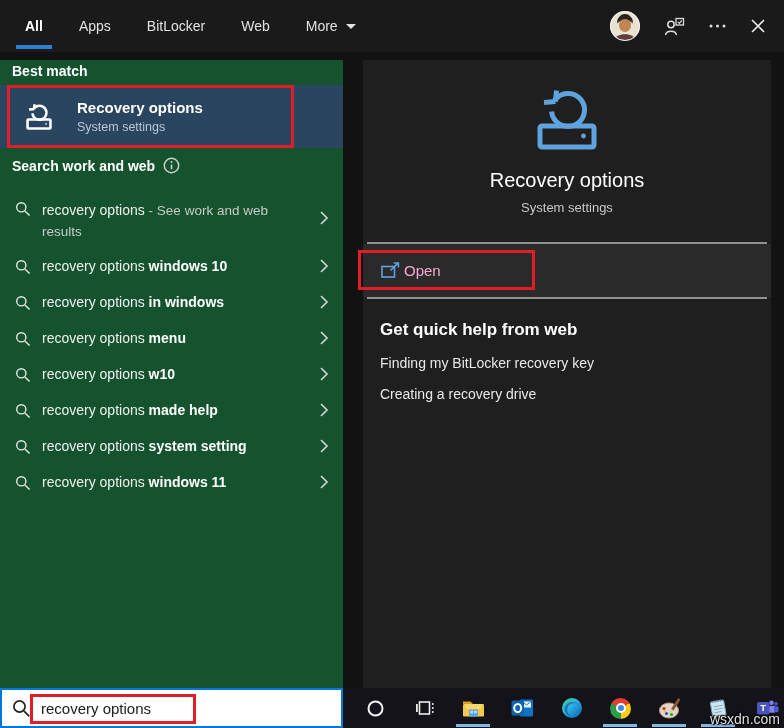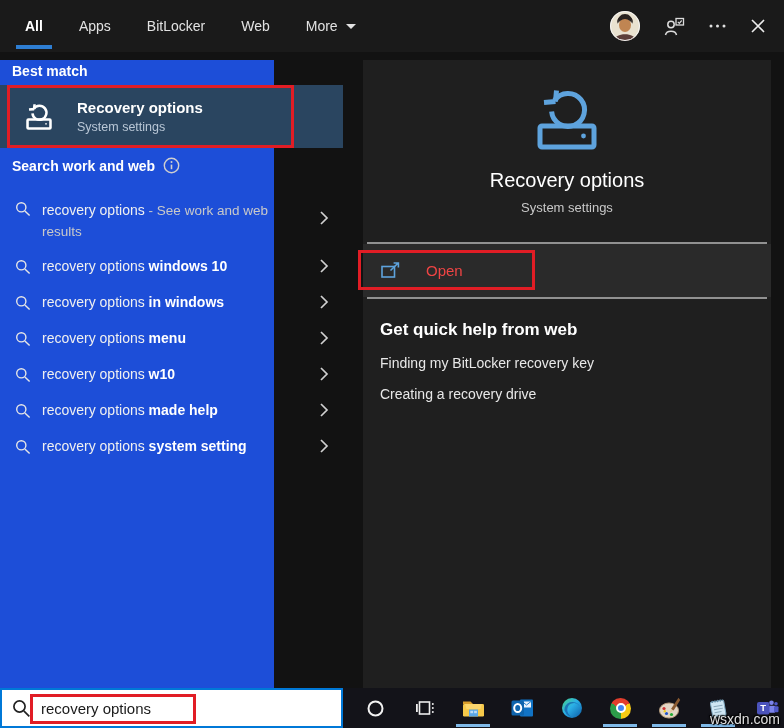--- a/index.html
+++ b/index.html
@@ -11,21 +11,21 @@
   .tabs{display:flex;gap:36px;padding-left:25px;height:100%;align-items:stretch;}
   .tab{display:flex;align-items:center;position:relative;font-size:14px;color:#e2e2e2;cursor:default;}
   .tab.active{color:#fff;font-weight:bold;}
   .tab.active::after{content:'';position:absolute;left:-9px;right:-9px;bottom:3px;height:4px;background:var(--tab-underline,#2e7ed2);}
   .caret{width:0;height:0;border-left:5px solid transparent;border-right:5px solid transparent;border-top:5px solid #e2e2e2;margin-left:8px;display:inline-block;}
   .topbar-right{position:absolute;right:18px;top:0;height:52px;display:flex;align-items:center;gap:24px;}
   .tb-ic{display:flex;align-items:center;justify-content:center;}
 
   
   .main{position:absolute;left:0;top:52px;width:784px;height:636px;background:#121212;}
-  .left-panel{position:absolute;left:0;top:8px;width:274px;height:628px;background:#1d4ed8;}
+  .left-panel{position:absolute;left:0;top:8px;width:343px;height:628px;background:#14532d;}
   .right-panel{position:absolute;left:363px;top:8px;width:408px;height:628px;background:#1f1f1f;}
 
   .section-label{position:absolute;left:12px;font-size:14px;font-weight:bold;color:#fff;display:flex;align-items:center;gap:8px;}
   .lbl-best{top:3px;}
   .lbl-sww{top:97px;}
 
   .best-match{position:absolute;left:0;top:25px;width:343px;height:63px;background:var(--highlight-blue,#2a4560);display:flex;align-items:center;}
   .bm-icon{margin-left:22px;color:#fff;display:flex;}
   .bm-text{margin-left:21px;}
   .bm-title{font-size:15px;font-weight:bold;color:#fff;}
@@ -45,21 +45,21 @@
   .sug.tall .sug-chev{top:24px;}
 
   
   .app-icon{margin:28px auto 0;width:80px;height:64px;color:var(--icon-blue,#5ea3dd);}
   .app-title{margin-top:17px;text-align:center;font-size:20px;color:#fff;}
   .app-sub{margin-top:8px;text-align:center;font-size:13px;color:#c8c8c8;}
   .sep{position:absolute;left:4px;right:4px;height:2px;background:#919191;}
   .sep1{top:182px;} .sep2{top:237px;}
   .open-row{position:absolute;left:0;right:0;top:184px;height:53px;background:#2a2a2a;display:flex;align-items:center;padding-left:18px;box-sizing:border-box;}
   .open-icon{display:flex;color:var(--icon-blue,#5ea3dd);}
-  .open-label{margin-left:26px;font-size:15px;color:#ef4444;}
+  .open-label{margin-left:4px;font-size:15px;color:#f9a8d4;}
   .open-redbox{left:358px;top:198px;width:177px;height:40px;}
   .help-header{position:absolute;left:17px;top:260px;font-size:17px;font-weight:bold;color:#fff;}
   #help-links{position:absolute;left:17px;top:295px;}
   .help-link{font-size:14px;color:#e8e8e8;margin-bottom:15px;}
 
   
   .bottombar{position:absolute;left:0;top:688px;width:784px;height:40px;background:#131319;}
   .searchbox{position:absolute;left:0;top:0;width:343px;height:40px;background:#fff;border:2px solid var(--search-border,#0078d7);box-sizing:border-box;display:flex;align-items:center;}
   .mag-dark{margin-left:10px;display:flex;}
   .search-text{margin-left:10px;font-size:15px;color:#1a1a1a;}
@@ -250,20 +250,34 @@
                 <line x1="9.9" y1="9.9" x2="14.6" y2="14.6" stroke="#e6e6e6" stroke-width="1.4"></line>
               </svg>
             </span>
             <div class="sug-text">recovery options <b>system setting</b></div>
             <span class="sug-chev">
               <svg width="10" height="16" viewBox="0 0 10 16">
                 <path d="M2,2 L8,8 L2,14" fill="none" stroke="#d0d0d0" stroke-width="1.7"></path>
               </svg>
             </span>
           </div>
+          <div class="sug">
+            <span class="sug-mag">
+              <svg width="16" height="16" viewBox="0 0 16 16">
+                <circle cx="6.3" cy="6.3" r="4.6" fill="none" stroke="#e6e6e6" stroke-width="1.4"></circle>
+                <line x1="9.9" y1="9.9" x2="14.6" y2="14.6" stroke="#e6e6e6" stroke-width="1.4"></line>
+              </svg>
+            </span>
+            <div class="sug-text">recovery options <b>windows 11</b></div>
+            <span class="sug-chev">
+              <svg width="10" height="16" viewBox="0 0 10 16">
+                <path d="M2,2 L8,8 L2,14" fill="none" stroke="#d0d0d0" stroke-width="1.7"></path>
+              </svg>
+            </span>
+          </div>
         </div>
     </section>
 
     <section class="right-panel">
       <div>
         <div class="app-icon">
           <svg width="80" height="64" viewBox="0 0 80 64" fill="none" stroke="currentColor" stroke-width="5">
             <rect x="13" y="38" width="54" height="21" rx="2"></rect>
             <circle cx="56.5" cy="48" r="2.4" fill="currentColor" stroke="none"></circle>
             <path d="M27.5,12.5 A16.5,16.5 0 1 1 24.6,23.5"></path>

